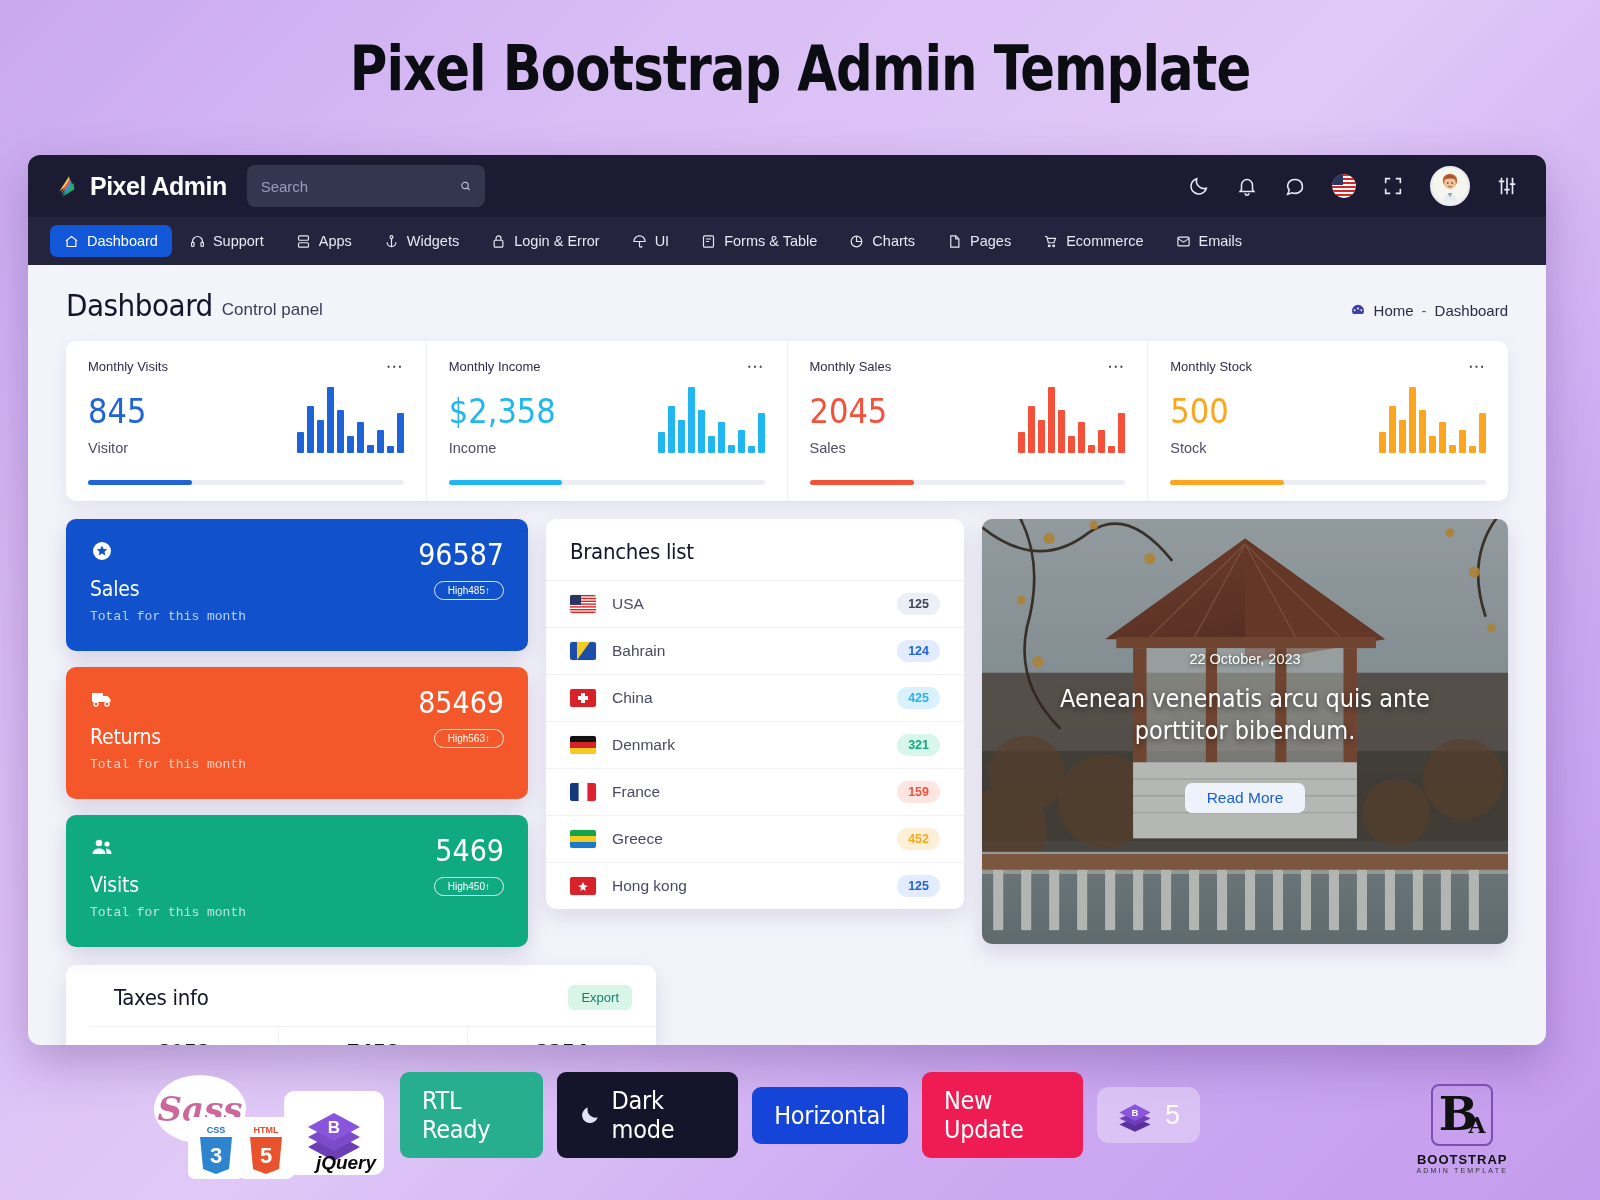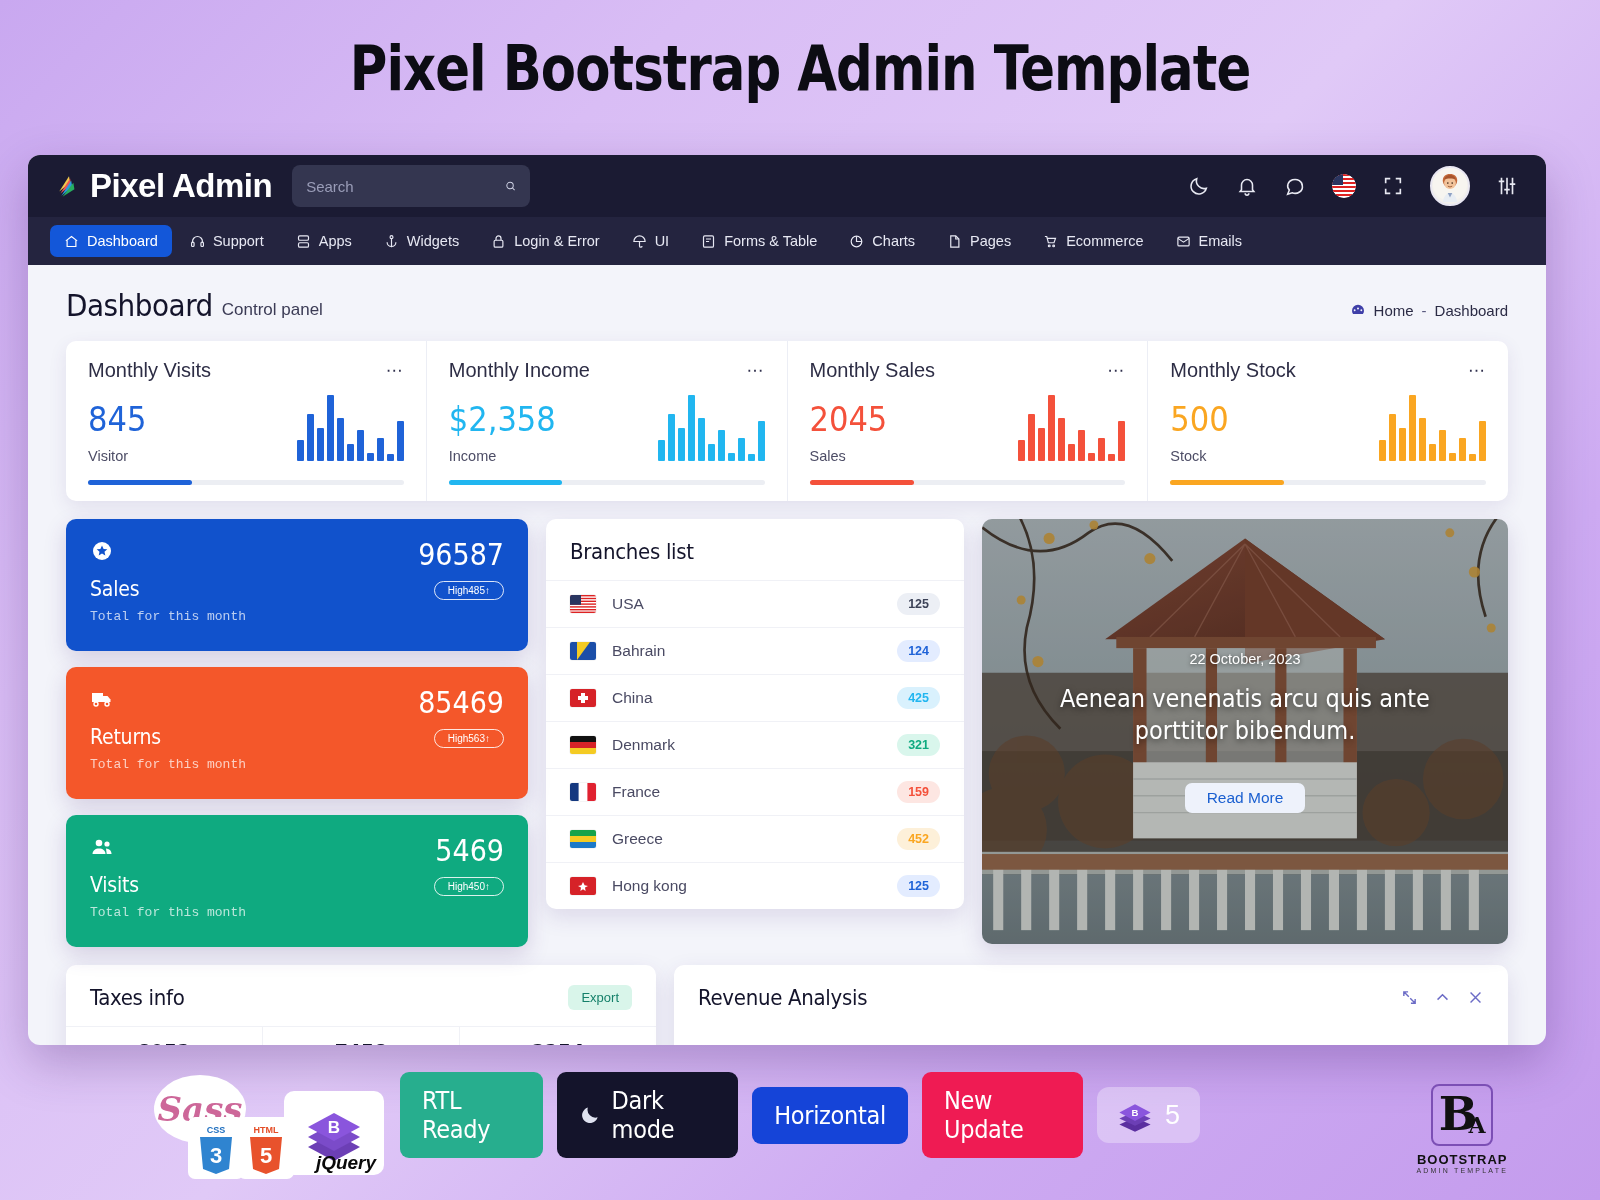--- a/index.html
+++ b/index.html
@@ -34,21 +34,21 @@
     background: #f3f4fa;
   }
 
   
   .navbar {
     height: 62px;
     background: #1b1b33;
     display: flex; align-items: center;
     padding: 0 28px;
   }
-  .brand { display:flex; align-items:center; gap:8px; color:#fff; font-size:33px; font-weight:700; letter-spacing:-.5px;}
+  .brand { display:flex; align-items:center; gap:8px; color:#fff; font-size:25px; font-weight:700; letter-spacing:-.5px;}
   .brand-mark { width:26px; height:26px; display:block; }
   .searchbox {
     margin-left: 20px;
     width: 238px; height: 42px;
     background: #343650;
     border-radius: 8px;
     display:flex; align-items:center;
     padding: 0 14px;
     position: relative;
   }
@@ -96,21 +96,21 @@
 
   
   .kpi-row {
     background:#fff; border-radius:10px; display:flex;
     box-shadow:0 6px 18px rgba(80,50,130,.10);
     margin-bottom: 18px;
   }
   .kpi { flex:1; padding:18px 22px 0 22px; border-right:1px solid #eceef5; position:relative; height:160px;}
   .kpi:last-child { border-right:0; }
   .kpi-head { display:flex; align-items:center; }
-  .kpi-title { font-size:20px; color:#2d2d45; }
+  .kpi-title { font-size:13px; color:#2d2d45; }
   .kpi-dots { margin-left:auto; color:#30304d; letter-spacing:1px; font-size:17px; line-height:10px; cursor:pointer;}
   .kpi-body { display:flex; align-items:flex-end; margin-top:10px; }
   .kpi-num { font-size:34px; font-weight:400; line-height:1.05;
              font-family:"DejaVu Sans Condensed","Liberation Sans",sans-serif; }
   .kpi-label { font-size:14.5px; color:#4d4d66; margin-top:10px; }
   .kpi-spark { margin-left:auto; display:flex; align-items:flex-end; gap:3px; height:72px; padding-bottom:3px;}
   .kpi-spark i { width:7px; display:block; border-radius:1px; }
   .kpi-bar { position:absolute; left:22px; right:22px; bottom:16px; height:5px; background:#eceef3; border-radius:3px;}
   .kpi-bar span { display:block; height:100%; border-radius:3px; }
 
@@ -157,21 +157,21 @@
   .hero-text { font-size:25px; line-height:1.28; text-shadow:0 2px 6px rgba(0,0,0,.55);
                font-family:"DejaVu Sans Condensed","Liberation Sans",sans-serif; }
   .hero-btn {
     margin-top:36px; background:#eef2fb; color:#1a5fd0; border:0;
     padding:6px 22px; border-radius:7px; font-size:15.5px; cursor:pointer;
     font-family:inherit;
   }
 
   
   .bottom { display:flex; gap:18px; margin-top:18px; }
-  .taxes { width: 590px; }
+  .taxes { width: 590px; padding-left: 24px; }
   .revenue { flex:1; }
   .chip { margin-left:auto; background:#d9f5ea; color:#15806a; font-size:13px; padding:5px 13px; border-radius:6px; cursor:pointer;}
   .panel-acts { margin-left:auto; display:flex; gap:16px; align-items:center; color:#6b6bc6; }
   .panel-acts svg { width:17px; height:17px; cursor:pointer; }
   .taxes-cells { display:flex; border-top:1px solid #f0f1f6; }
   .taxes-cell { flex:1; text-align:center; padding:14px 0; border-right:1px solid #f0f1f6; }
   .taxes-cell:last-child { border-right:0; }
   .taxes-val { font-size:21px; font-weight:700; color:#14142b;
                font-family:"DejaVu Sans Condensed","Liberation Sans",sans-serif;}
 
@@ -702,37 +702,20 @@
      </div>
             <div class="taxes-cell">
        <div class="taxes-val">7458</div>
      </div>
             <div class="taxes-cell">
        <div class="taxes-val">3254</div>
      </div>
           </div>
       </div>
 
-      <div class="panel revenue">
-        <div class="panel-head">
-          <div class="panel-title">Revenue Analysis</div>
-          <div class="panel-acts">
-            <svg viewBox="0 0 24 24" fill="none" stroke="currentColor" stroke-width="2">
-                <path d="M4 10V4h6M20 14v6h-6M4 4l7 7M20 20l-7-7"></path>
-              </svg>
-            <svg viewBox="0 0 24 24" fill="none" stroke="currentColor" stroke-width="2">
-                <path d="M5 15l7-7 7 7"></path>
-              </svg>
-            <svg viewBox="0 0 24 24" fill="none" stroke="currentColor" stroke-width="2">
-                <path d="M5 5l14 14M19 5L5 19"></path>
-              </svg>
-          </div>
-        </div>
-        <div style="height:60px"></div>
-      </div>
     </div>
 
   </div>
 </div>
 
 <div class="strip">
 
   <div class="logos-left">
     <div style="position:relative;width:200px;height:105px">
       <svg style="position:absolute;left:0;top:0" width="96" height="78" viewBox="0 0 96 78">

